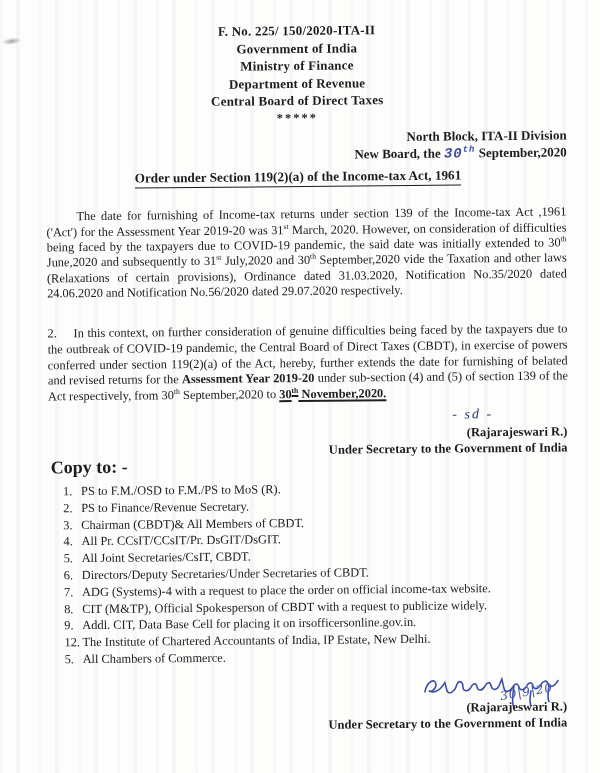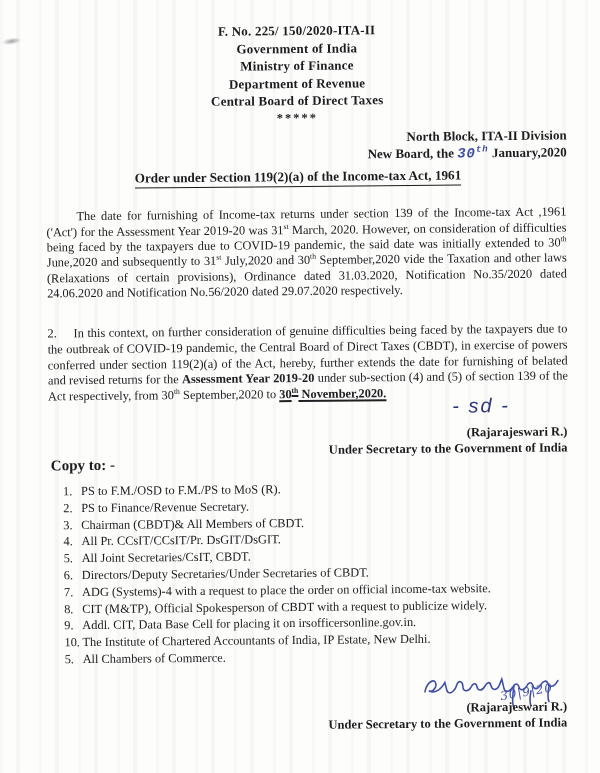--- a/index.html
+++ b/index.html
@@ -45,31 +45,31 @@
     position:absolute;left:48px;width:520px;text-align:justify;
     font-size:12.4px;color:#202022;
   }
   .para1{top:195px;line-height:15.3px;text-indent:30px;}
   .para2{top:312px;line-height:15.6px;}
   .pnum{display:inline-block;width:26px;font-size:12.4px;}
   sup{font-size:.62em;line-height:0;}
   .b{font-weight:bold;}
   .u{text-decoration:underline;text-decoration-thickness:1.5px;text-underline-offset:2px;}
   .sd-mark{
-    position:absolute;top:396px;left:452px;
-    color:var(--sdblue,#2c3678);font-style:italic;font-size:20px;letter-spacing:2px;
-    font-family:Liberation Sans, sans-serif;
+    position:absolute;top:408px;left:452px;
+    color:var(--sdblue,#2c3678);font-style:italic;font-size:14px;letter-spacing:2px;
+    font-family:Liberation Serif, serif;
   }
   .sign-block{
     position:absolute;text-align:right;font-weight:bold;
     font-size:12.6px;line-height:15.8px;
   }
   .sign1{top:427px;right:33px;}
   .sign2{top:702px;right:36px;}
-  .copy-label{position:absolute;top:455px;left:50px;font-weight:bold;font-size:15px;}
+  .copy-label{position:absolute;top:455px;left:50px;font-weight:bold;font-size:18px;}
   ol.copy-list{
     position:absolute;top:481px;left:62px;width:505px;margin:0;padding:0;
     list-style:none;font-size:12.4px;line-height:16.8px;color:#202022;
   }
   ol.copy-list li{display:flex;}
   ol.copy-list .num{width:18px;flex:none;}
   ol.copy-list .txt{flex:1;}
   .sig-scribble{position:absolute;left:416px;top:671px;width:152px;height:42px;}
   .sig-scribble svg{display:block;width:152px;height:42px;}
   .sig-date{
@@ -90,21 +90,21 @@
       <div>F. No. 225/ 150/2020-ITA-II</div>
       <div>Government of India</div>
       <div>Ministry of Finance</div>
       <div>Department of Revenue</div>
       <div>Central Board of Direct Taxes</div>
       <div class="stars">*****</div>
     </div>
 
     <div class="right-block">
       <div>North Block, ITA-II Division</div>
-      <div><span>New Board, the </span><span class="hw hw-day"><span>30</span><sup>th</sup></span><span> January,2020</span></div>
+      <div><span>New Board, the </span><span class="hw hw-day"><span>30</span><sup>th</sup></span><span> September,2020</span></div>
     </div>
 
     <div class="title-row">
       <span class="title-text">Order under Section 119(2)(a) of the Income-tax Act, 1961</span>
     </div>
 
     <p class="para para1"><span>The date for furnishing of Income-tax returns under section 139 of the Income-tax Act ,1961 ('Act') for the Assessment Year 2019-20 was 31</span><sup>st</sup><span> March, 2020. However, on consideration of difficulties being faced by the taxpayers due to COVID-19 pandemic, the said date was initially extended to 30</span><sup>th</sup><span> June,2020 and subsequently to 31</span><sup>st</sup><span> July,2020 and 30</span><sup>th</sup><span> September,2020 vide the Taxation and other laws (Relaxations of certain provisions), Ordinance dated 31.03.2020, Notification No.35/2020 dated 24.06.2020 and Notification No.56/2020 dated 29.07.2020 respectively.</span></p>
 
     <p class="para para2"><span class="pnum">2.</span><span><span>In this context, on further consideration of genuine difficulties being faced by the taxpayers due to the outbreak of COVID-19 pandemic, the Central Board of Direct Taxes (CBDT), in exercise of powers conferred under section 119(2)(a) of the Act, hereby, further extends the date for furnishing of belated and revised returns for the </span><span class="b">Assessment Year 2019-20</span><span> under sub-section (4) and (5) of section 139 of the Act respectively, from 30</span><sup>th</sup><span> September,2020 to </span><span class="b u">30</span><sup class="b u">th</sup><span class="b u"> November,2020.</span></span></p>
 
@@ -158,21 +158,21 @@
           <span class="num">8.</span>
           <span class="txt">CIT (M&amp;TP), Official Spokesperson of CBDT with a request to publicize widely.</span>
         </li>
 
         <li>
           <span class="num">9.</span>
           <span class="txt">Addl. CIT, Data Base Cell for placing it on irsofficersonline.gov.in.</span>
         </li>
 
         <li>
-          <span class="num">10.</span>
+          <span class="num">12.</span>
           <span class="txt">The Institute of Chartered Accountants of India, IP Estate, New Delhi.</span>
         </li>
 
         <li>
           <span class="num">5.</span>
           <span class="txt">All Chambers of Commerce.</span>
         </li>
       </ol>
 
     <div class="sig-scribble">

